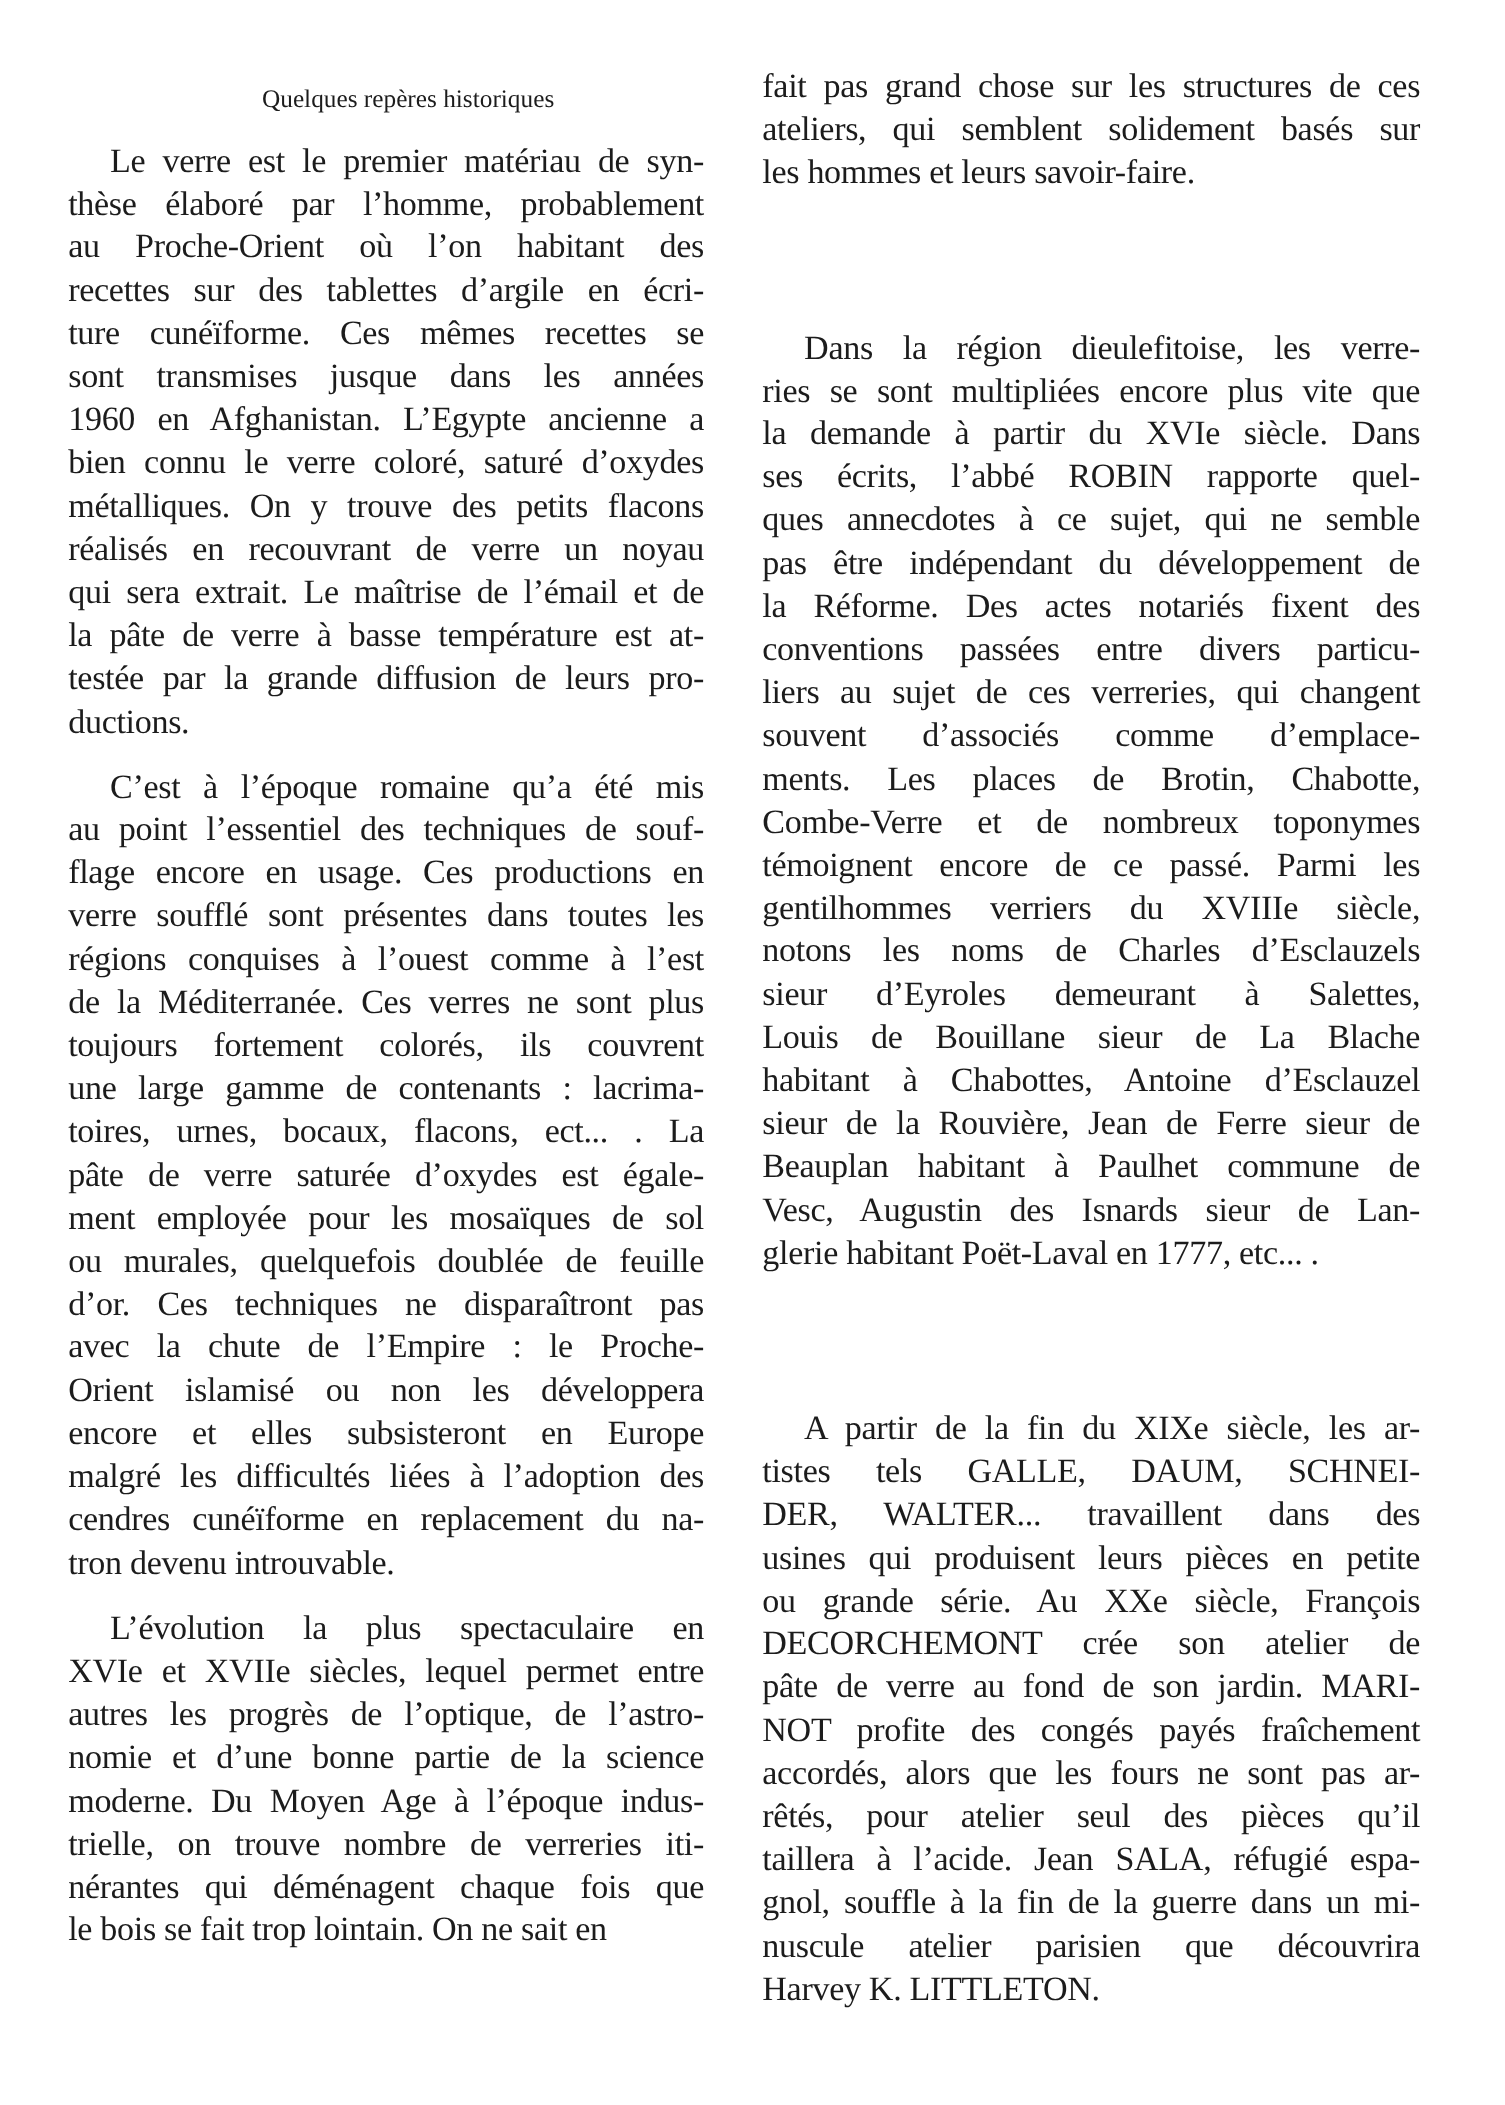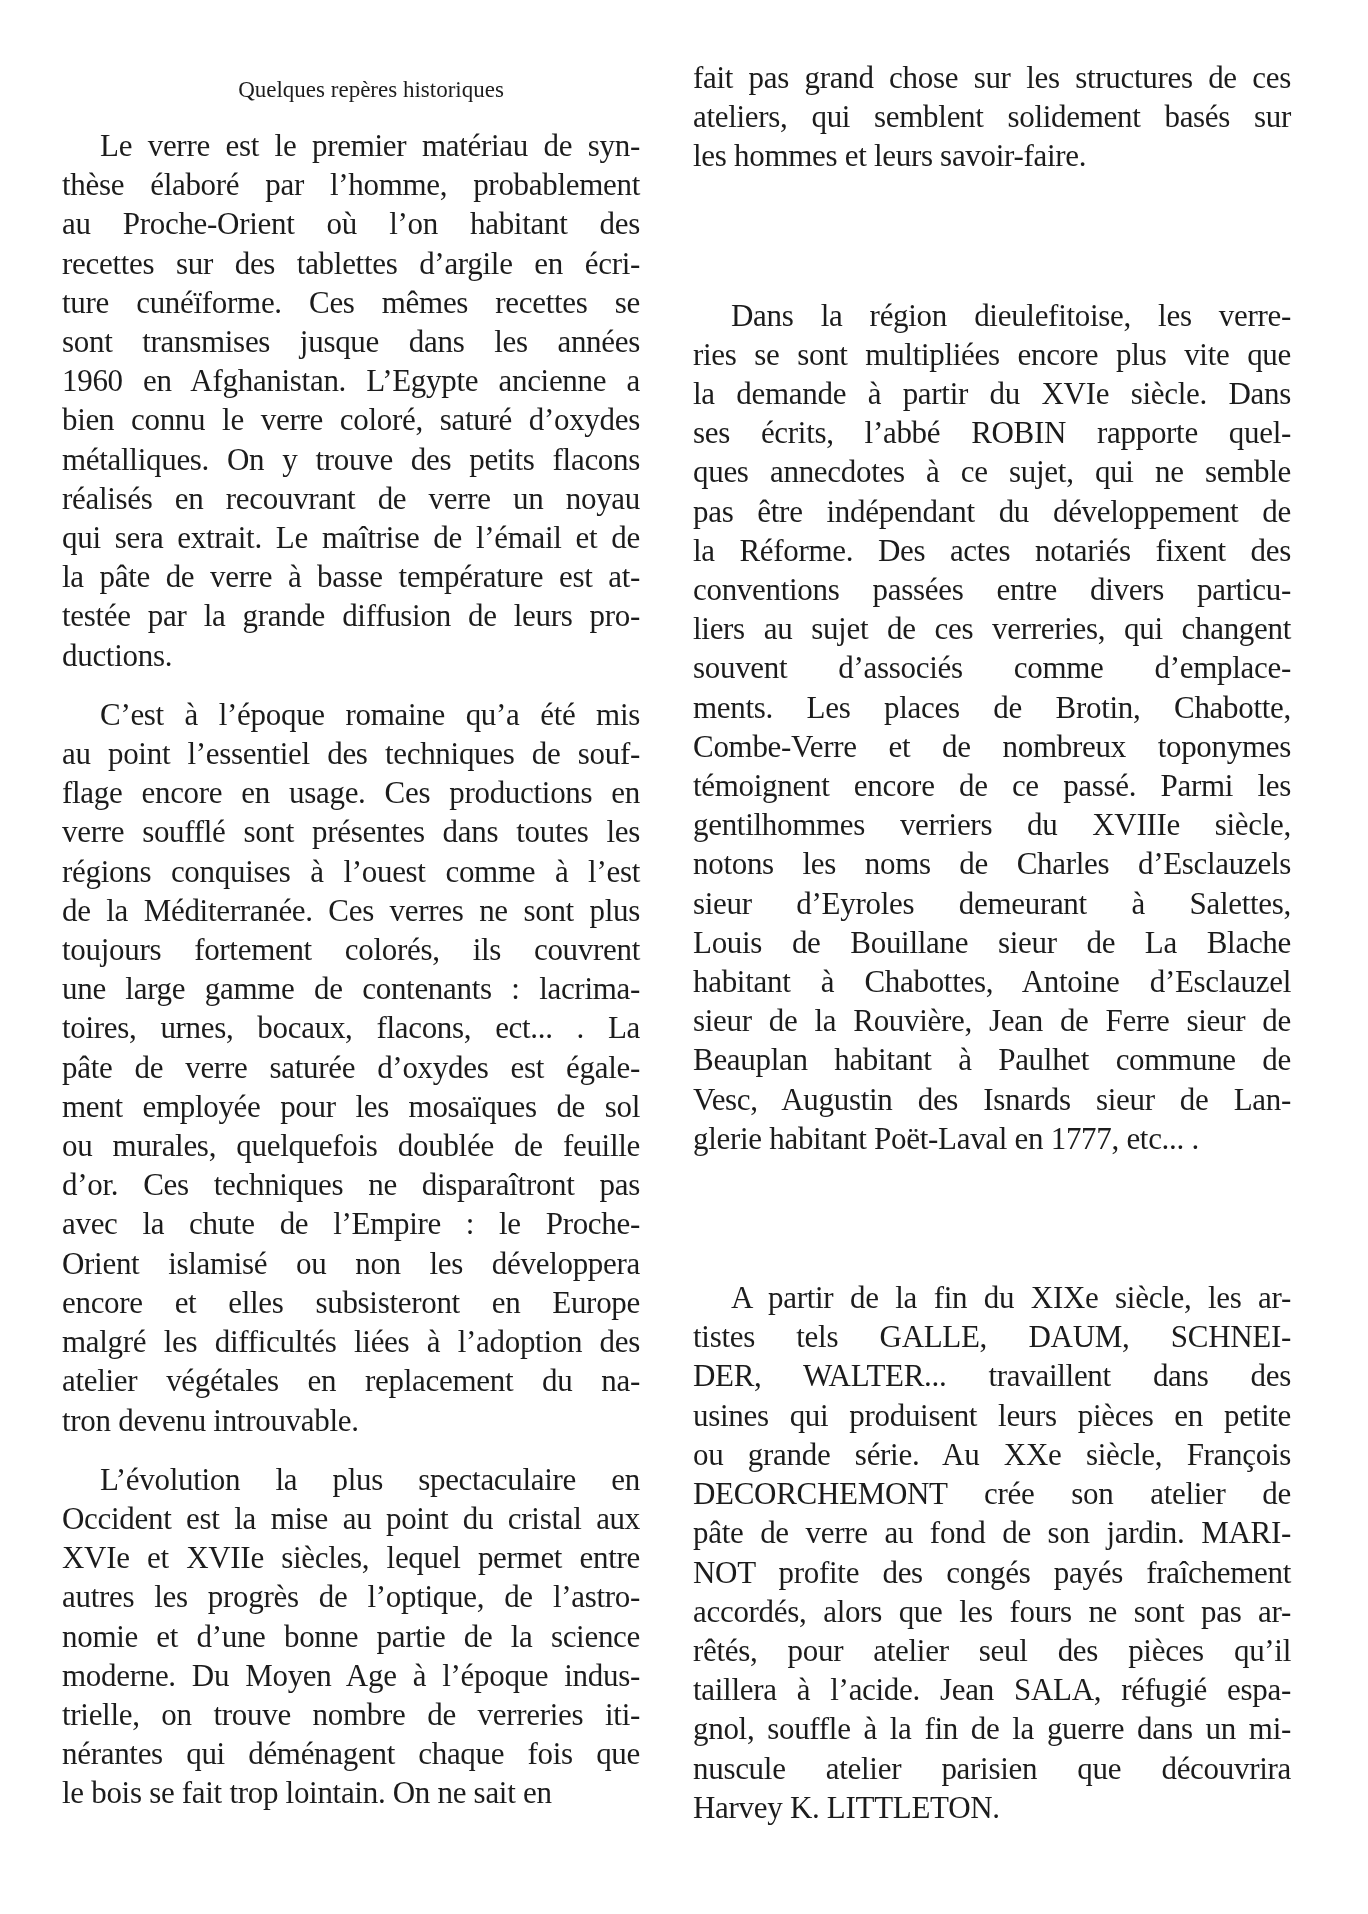--- a/index.html
+++ b/index.html
@@ -60,26 +60,25 @@
       <span class="line">une large gamme de contenants : lacrima-</span>
       <span class="line">toires, urnes, bocaux, flacons, ect... . La</span>
       <span class="line">pâte de verre saturée d’oxydes est égale-</span>
       <span class="line">ment employée pour les mosaïques de sol</span>
       <span class="line">ou murales, quelquefois doublée de feuille</span>
       <span class="line">d’or. Ces techniques ne disparaîtront pas</span>
       <span class="line">avec la chute de l’Empire : le Proche-</span>
       <span class="line">Orient islamisé ou non les développera</span>
       <span class="line">encore et elles subsisteront en Europe</span>
       <span class="line">malgré les difficultés liées à l’adoption des</span>
-      <span class="line">atelier végétales en replacement du na-</span>
+      <span class="line">cendres cunéïforme en replacement du na-</span>
       <span class="line last">tron devenu introuvable.</span>
     </p>
   <p class="gap-s" style="text-indent: 0px;">
       <span class="line" style="padding-left: 38px;">L’évolution la plus spectaculaire en</span>
-      <span class="line">Occident est la mise au point du cristal aux</span>
       <span class="line">XVIe et XVIIe siècles, lequel permet entre</span>
       <span class="line">autres les progrès de l’optique, de l’astro-</span>
       <span class="line">nomie et d’une bonne partie de la science</span>
       <span class="line">moderne. Du Moyen Age à l’époque indus-</span>
       <span class="line">trielle, on trouve nombre de verreries iti-</span>
       <span class="line">nérantes qui déménagent chaque fois que</span>
       <span class="line last">le bois se fait trop lointain. On ne sait en</span>
     </p>
 </div>
 

